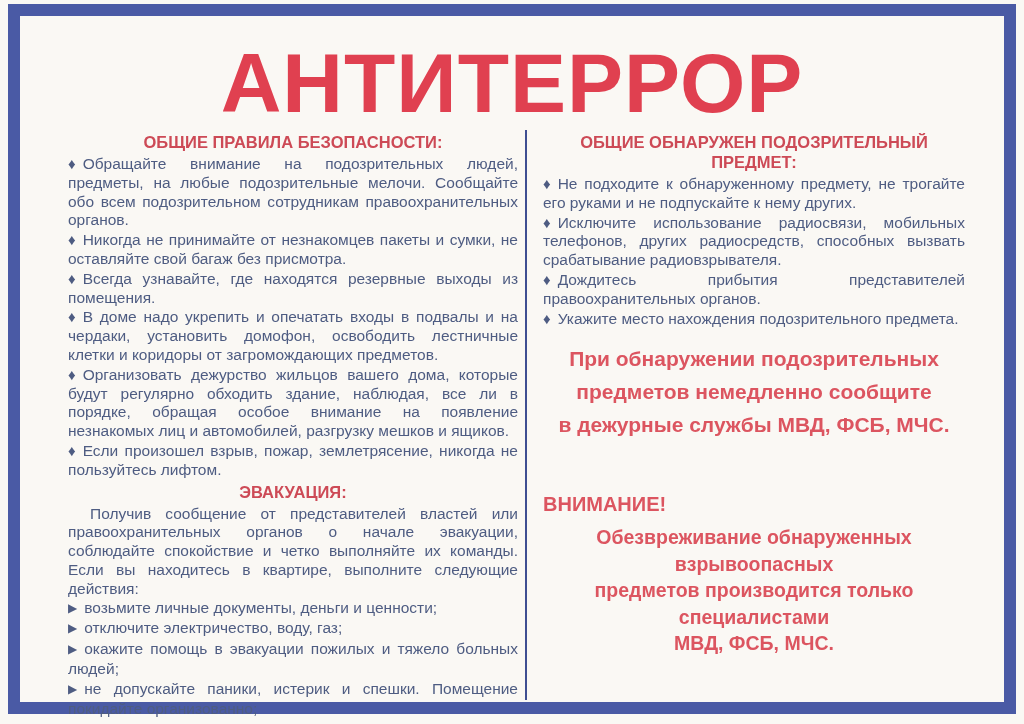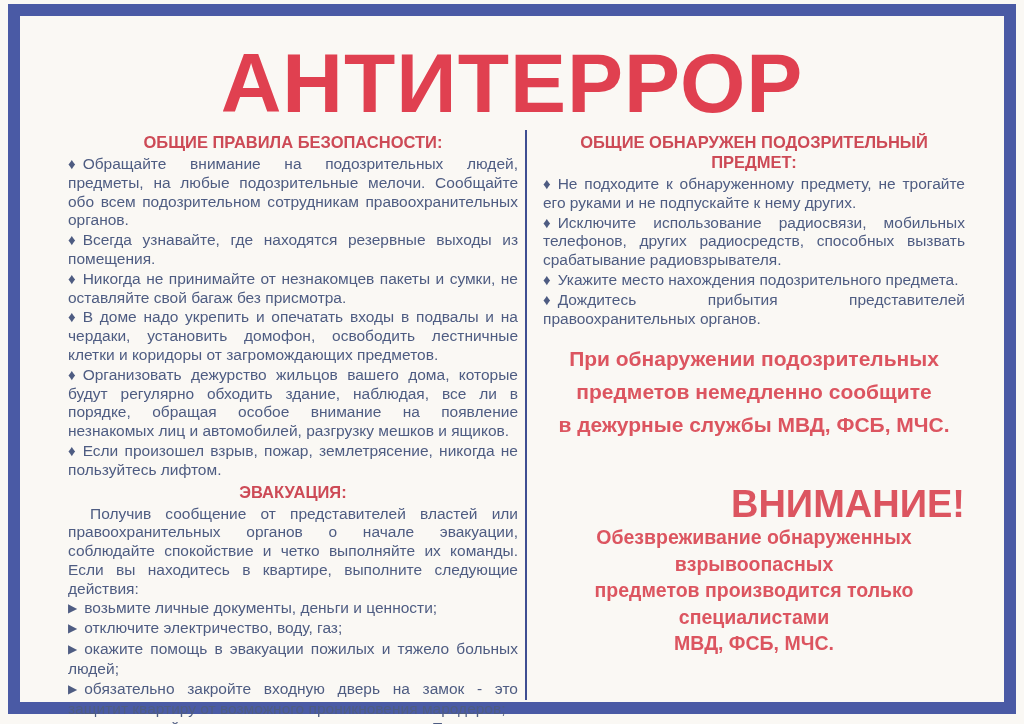--- a/index.html
+++ b/index.html
@@ -92,25 +92,25 @@
     margin-top:14px;
     font-size:21px;
     line-height:33px;
     font-weight:bold;
     color:var(--alert-red);
     text-align:center;
     white-space:pre-line;
   }
   .attention-title{
     margin-top:46px;
-    font-size:38px;
+    font-size:20px;
     line-height:34px;
     font-weight:bold;
     color:var(--alert-red);
-    text-align:right;
+    text-align:left;
   }
   .attention-text{
     margin-top:3px;
     font-size:19.5px;
     line-height:26.5px;
     font-weight:bold;
     color:var(--alert-red);
     text-align:center;
     white-space:pre-line;
   }
@@ -123,47 +123,46 @@
     <div class="inner">
 
       <h1 class="title">АНТИТЕРРОР</h1>
 
       <div class="columns">
 
         <div class="col-left">
           <h2 class="section-heading">ОБЩИЕ ПРАВИЛА БЕЗОПАСНОСТИ:</h2>
           <div>
               <p class="bullet"><span class="marker diamond">♦</span>Обращайте внимание на подозрительных людей, предметы, на любые подозрительные мелочи. Сообщайте обо всем подозритель­ном сотрудникам правоохранительных органов.</p>
+              <p class="bullet"><span class="marker diamond">♦</span>Никогда не принимайте от незнакомцев пакеты и сумки, не оставляйте свой багаж без присмотра.</p>
               <p class="bullet"><span class="marker diamond">♦</span>Всегда узнавайте, где находятся резервные выходы из помеще­ния.</p>
-              <p class="bullet"><span class="marker diamond">♦</span>Никогда не принимайте от незнакомцев пакеты и сумки, не оставляйте свой багаж без присмотра.</p>
               <p class="bullet"><span class="marker diamond">♦</span>В доме надо укрепить и опечатать входы в подвалы и на чердаки, установить домофон, освободить лестничные клетки и коридоры от загромождающих предметов.</p>
               <p class="bullet"><span class="marker diamond">♦</span>Организовать дежурство жильцов вашего дома, которые будут регулярно обходить здание, наблюдая, все ли в порядке, обращая особое внимание на появление незнакомых лиц и автомобилей, разгрузку мешков и ящиков.</p>
               <p class="bullet"><span class="marker diamond">♦</span>Если произошел взрыв, пожар, землетрясение, никогда не поль­зуйтесь лифтом.</p>
             </div>
 
           <h2 class="section-heading">ЭВАКУАЦИЯ:</h2>
           <p class="bodytext intro">Получив сообщение от представителей властей или правоохра­нительных органов о начале эвакуации, соблюдайте спокойствие и четко выполняйте их команды. Если вы находитесь в квартире, выполните следующие действия:</p>
           <div>
               <p class="bullet"><span class="marker triangle">▶</span>возьмите личные документы, деньги и ценности;</p>
               <p class="bullet"><span class="marker triangle">▶</span>отключите электричество, воду, газ;</p>
               <p class="bullet"><span class="marker triangle">▶</span>окажите помощь в эвакуации пожилых и тяжело больных людей;</p>
-              <p class="bullet"><span class="marker triangle">▶</span>обязательно закройте входную дверь на замок - это защитит квартиру от возможного проникновения мародеров;</p>
               <p class="bullet"><span class="marker triangle">▶</span>не допускайте паники, истерик и спешки. Помещение покидайте организованно;</p>
             </div>
         </div>
 
         <div class="divider"></div>
 
         <div class="col-right">
           <h2 class="section-heading">ОБЩИЕ ОБНАРУЖЕН ПОДОЗРИТЕЛЬНЫЙ ПРЕДМЕТ:</h2>
           <div>
               <p class="bullet"><span class="marker diamond">♦</span>Не подходите к обнаруженному предмету, не трогайте его руками и не подпускайте к нему других.</p>
               <p class="bullet"><span class="marker diamond">♦</span>Исключите использование радиосвязи, мобильных телефонов, других радиосредств, способных вызвать срабатывание радио­взрывателя.</p>
+              <p class="bullet"><span class="marker diamond">♦</span>Дождитесь прибытия представителей правоохранительных органов.</p>
               <p class="bullet"><span class="marker diamond">♦</span>Укажите место нахождения подозрительного предмета.</p>
-              <p class="bullet"><span class="marker diamond">♦</span>Дождитесь прибытия представителей правоохранительных органов.</p>
             </div>
 
           <div class="alert">При обнаружении подозрительных
 предметов немедленно сообщите
 в дежурные службы МВД, ФСБ, МЧС.</div>
 
           <div class="attention-title">ВНИМАНИЕ!</div>
           <div class="attention-text">Обезвреживание обнаруженных взрывоопасных
 предметов производится только специалистами
 МВД, ФСБ, МЧС.</div>

